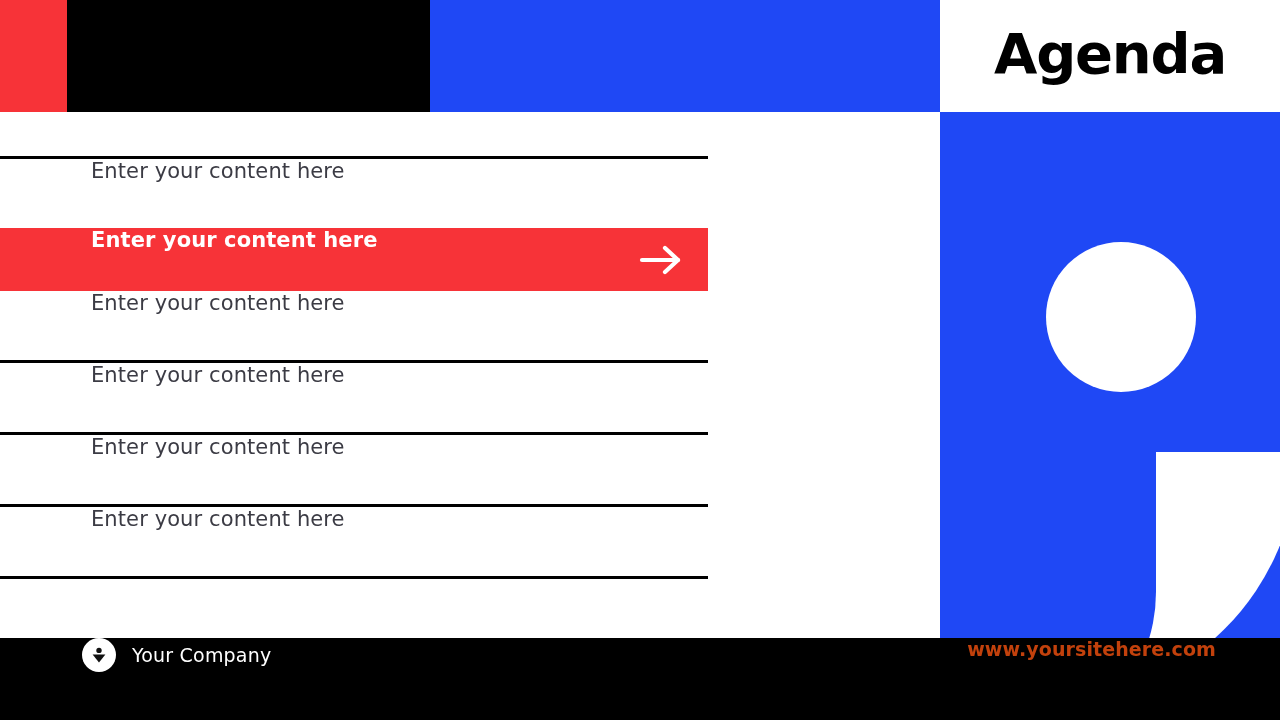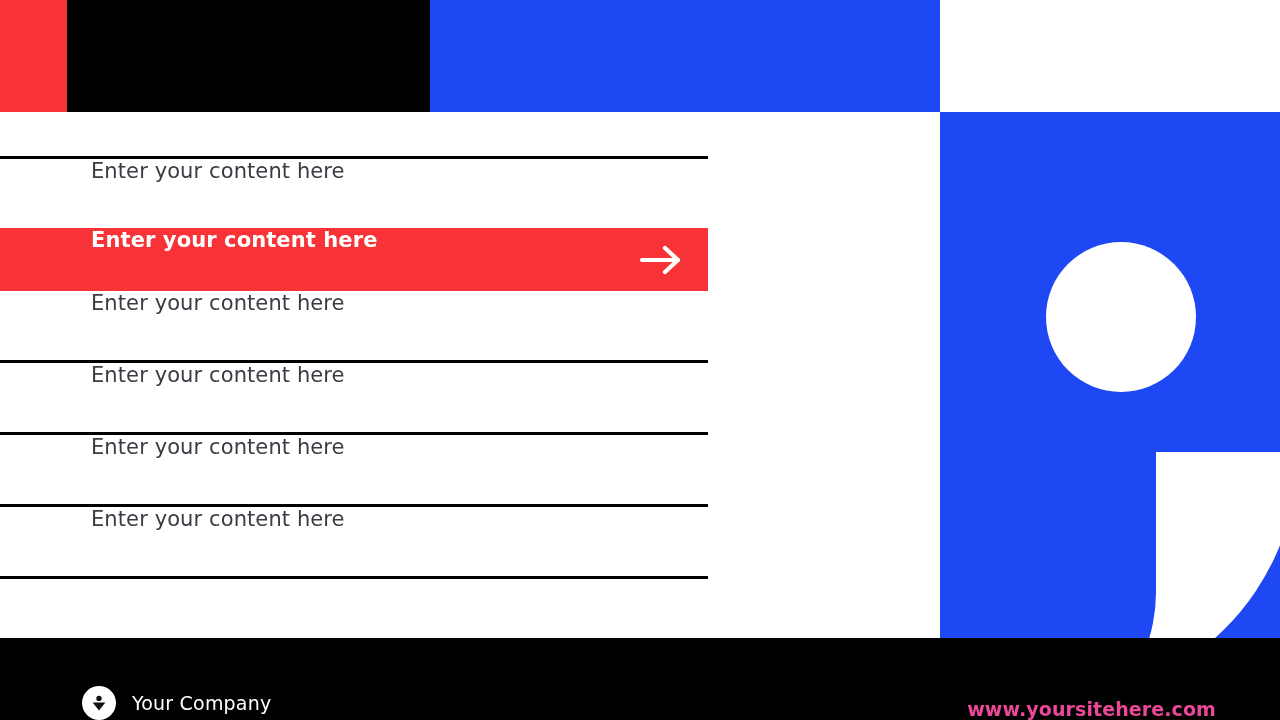--- a/index.html
+++ b/index.html
@@ -156,21 +156,21 @@
 
   
   .footer {
     position: absolute;
     left: 0;
     bottom: 0;
     width: 1280px;
     height: 82px;
     background: #000000;
     display: flex;
-    align-items: flex-end;
+    align-items: flex-start;
     justify-content: space-between;
     box-sizing: border-box;
     padding: 0 64px 0 82px;
   }
   .footer-left {
     display: flex;
     align-items: center;
     gap: 16px;
   }
   .logo-mark {
@@ -188,36 +188,39 @@
     font-size: 19px;
     font-weight: 400;
     color: #ffffff;
     letter-spacing: 0.2px;
     white-space: nowrap;
   }
   .site-url {
     font-family: "DejaVu Sans", sans-serif;
     font-size: 19px;
     font-weight: 700;
-    color: #ec4899;
+    color: #c2410c;
     letter-spacing: 0.1px;
     white-space: nowrap;
   }
 </style>
 </head>
 <body>
 
 <div class="slide">
 
   <div class="topbar">
     <div class="topbar-seg-red"></div>
     <div class="topbar-seg-black"></div>
     <div class="topbar-seg-blue"></div>
   </div>
 
+  <div class="title-zone">
+    <h1 class="title-text">Agenda</h1>
+  </div>
 
   <div class="right-panel">
     <div class="shape-circle"></div>
     <div class="shape-arc"></div>
     <div class="shape-arc-inner"></div>
   </div>
 
   <div class="agenda-list">
 
     <div class="rule"></div>

